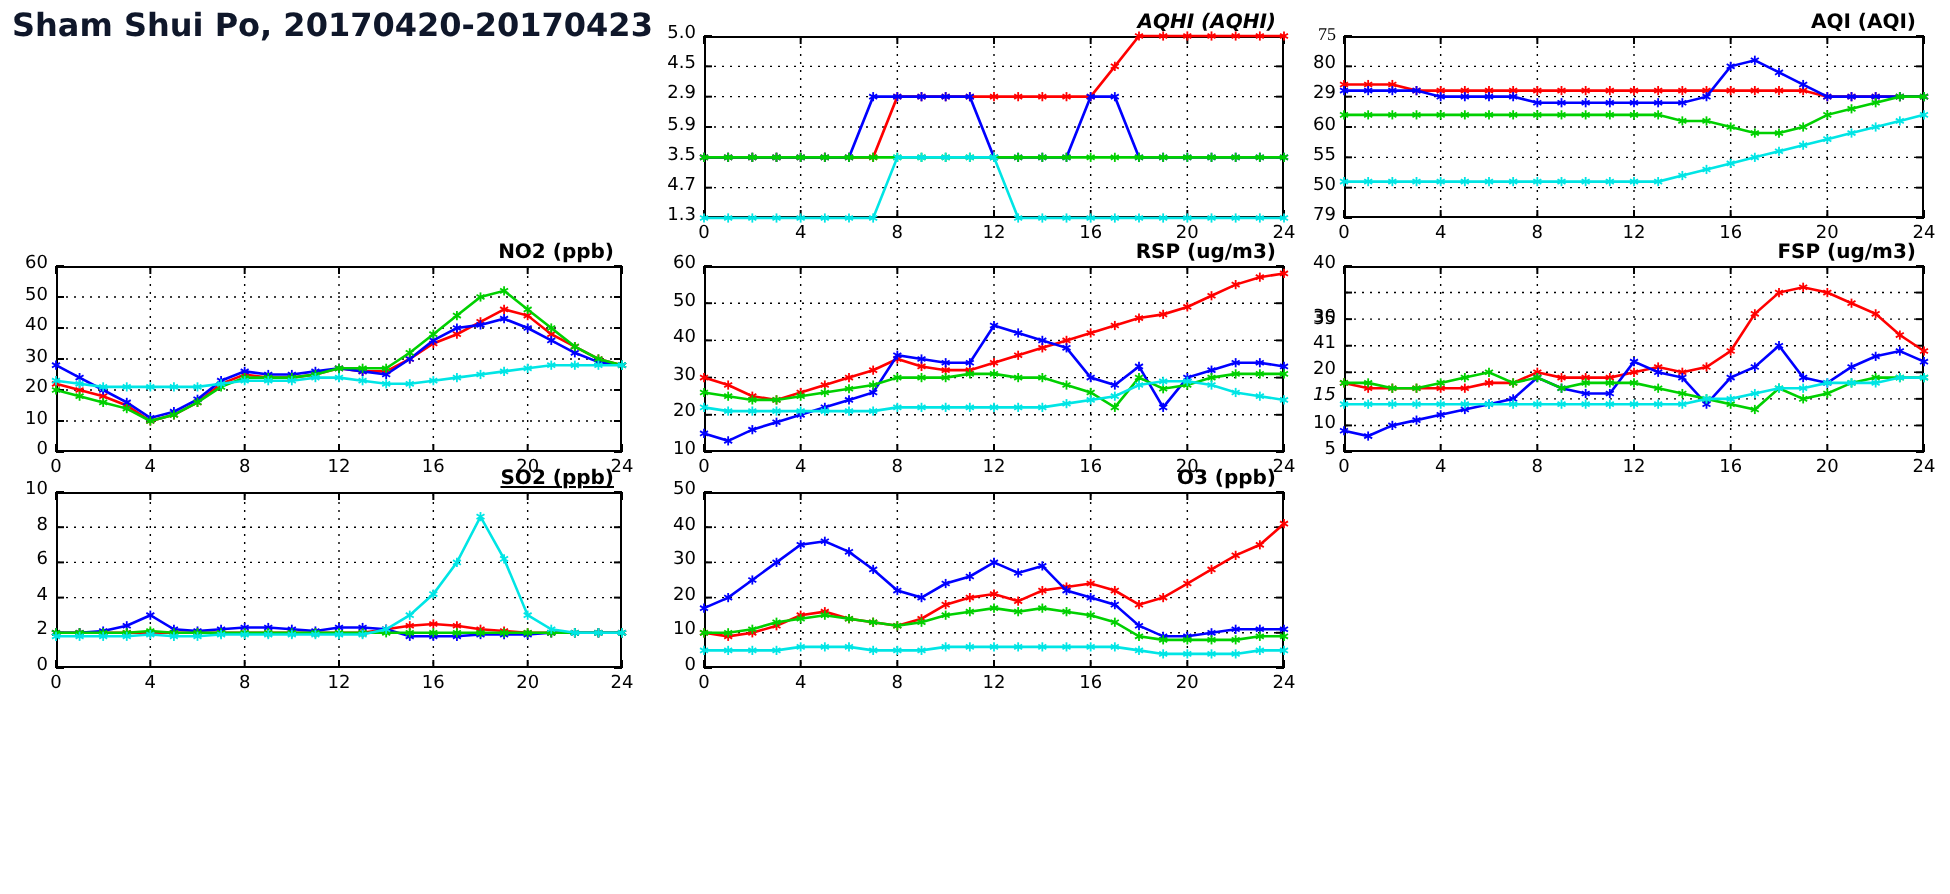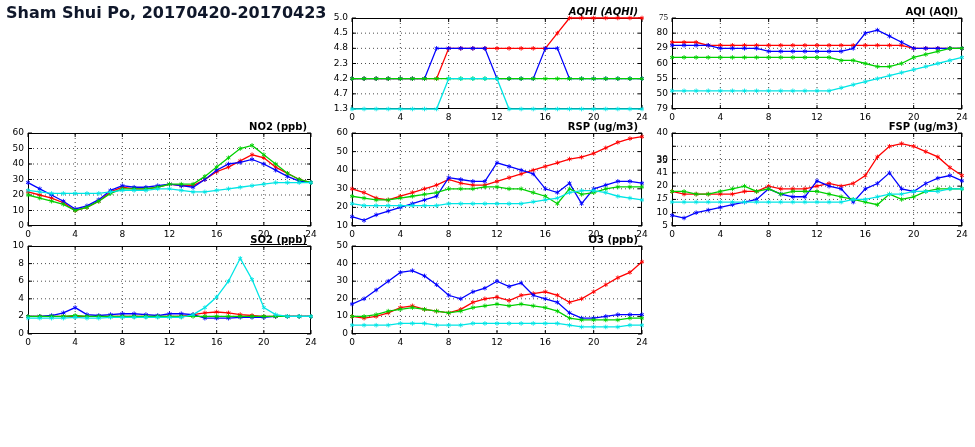--- a/index.html
+++ b/index.html
@@ -1680,23 +1680,23 @@
           <line x1="631.91" y1="107.85" x2="627.92" y2="110.15"></line>
         </g>
         <g stroke="#00e5e5" stroke-width="0.9">
           <line x1="642.00" y1="106.70" x2="642.00" y2="111.30"></line>
           <line x1="640.01" y1="107.85" x2="643.99" y2="110.15"></line>
           <line x1="643.99" y1="107.85" x2="640.01" y2="110.15"></line>
         </g>
       </svg>
       <div class="ytick" style="left: 306px; width: 42px; top: 103px;">1.3</div>
       <div class="ytick" style="left: 306px; width: 42px; top: 87.8333px;">4.7</div>
-      <div class="ytick" style="left: 306px; width: 42px; top: 72.6667px;">4.2</div>
-      <div class="ytick" style="left: 306px; width: 42px; top: 57.5px;">2.3</div>
-      <div class="ytick" style="left: 306px; width: 42px; top: 42.3333px;">4.8</div>
+      <div class="ytick" style="left: 306px; width: 42px; top: 72.6667px;">3.5</div>
+      <div class="ytick" style="left: 306px; width: 42px; top: 57.5px;">5.9</div>
+      <div class="ytick" style="left: 306px; width: 42px; top: 42.3333px;">2.9</div>
       <div class="ytick" style="left: 306px; width: 42px; top: 27.1667px;">4.5</div>
       <div class="ytick" style="left: 306px; width: 42px; top: 12px;">5.0</div>
       <div class="xtick" style="left: 337px; width: 30px; top: 112px;">0</div>
       <div class="xtick" style="left: 385.333px; width: 30px; top: 112px;">4</div>
       <div class="xtick" style="left: 433.667px; width: 30px; top: 112px;">8</div>
       <div class="xtick" style="left: 482px; width: 30px; top: 112px;">12</div>
       <div class="xtick" style="left: 530.333px; width: 30px; top: 112px;">16</div>
       <div class="xtick" style="left: 578.667px; width: 30px; top: 112px;">20</div>
       <div class="xtick" style="left: 627px; width: 30px; top: 112px;">24</div>
     </div>

